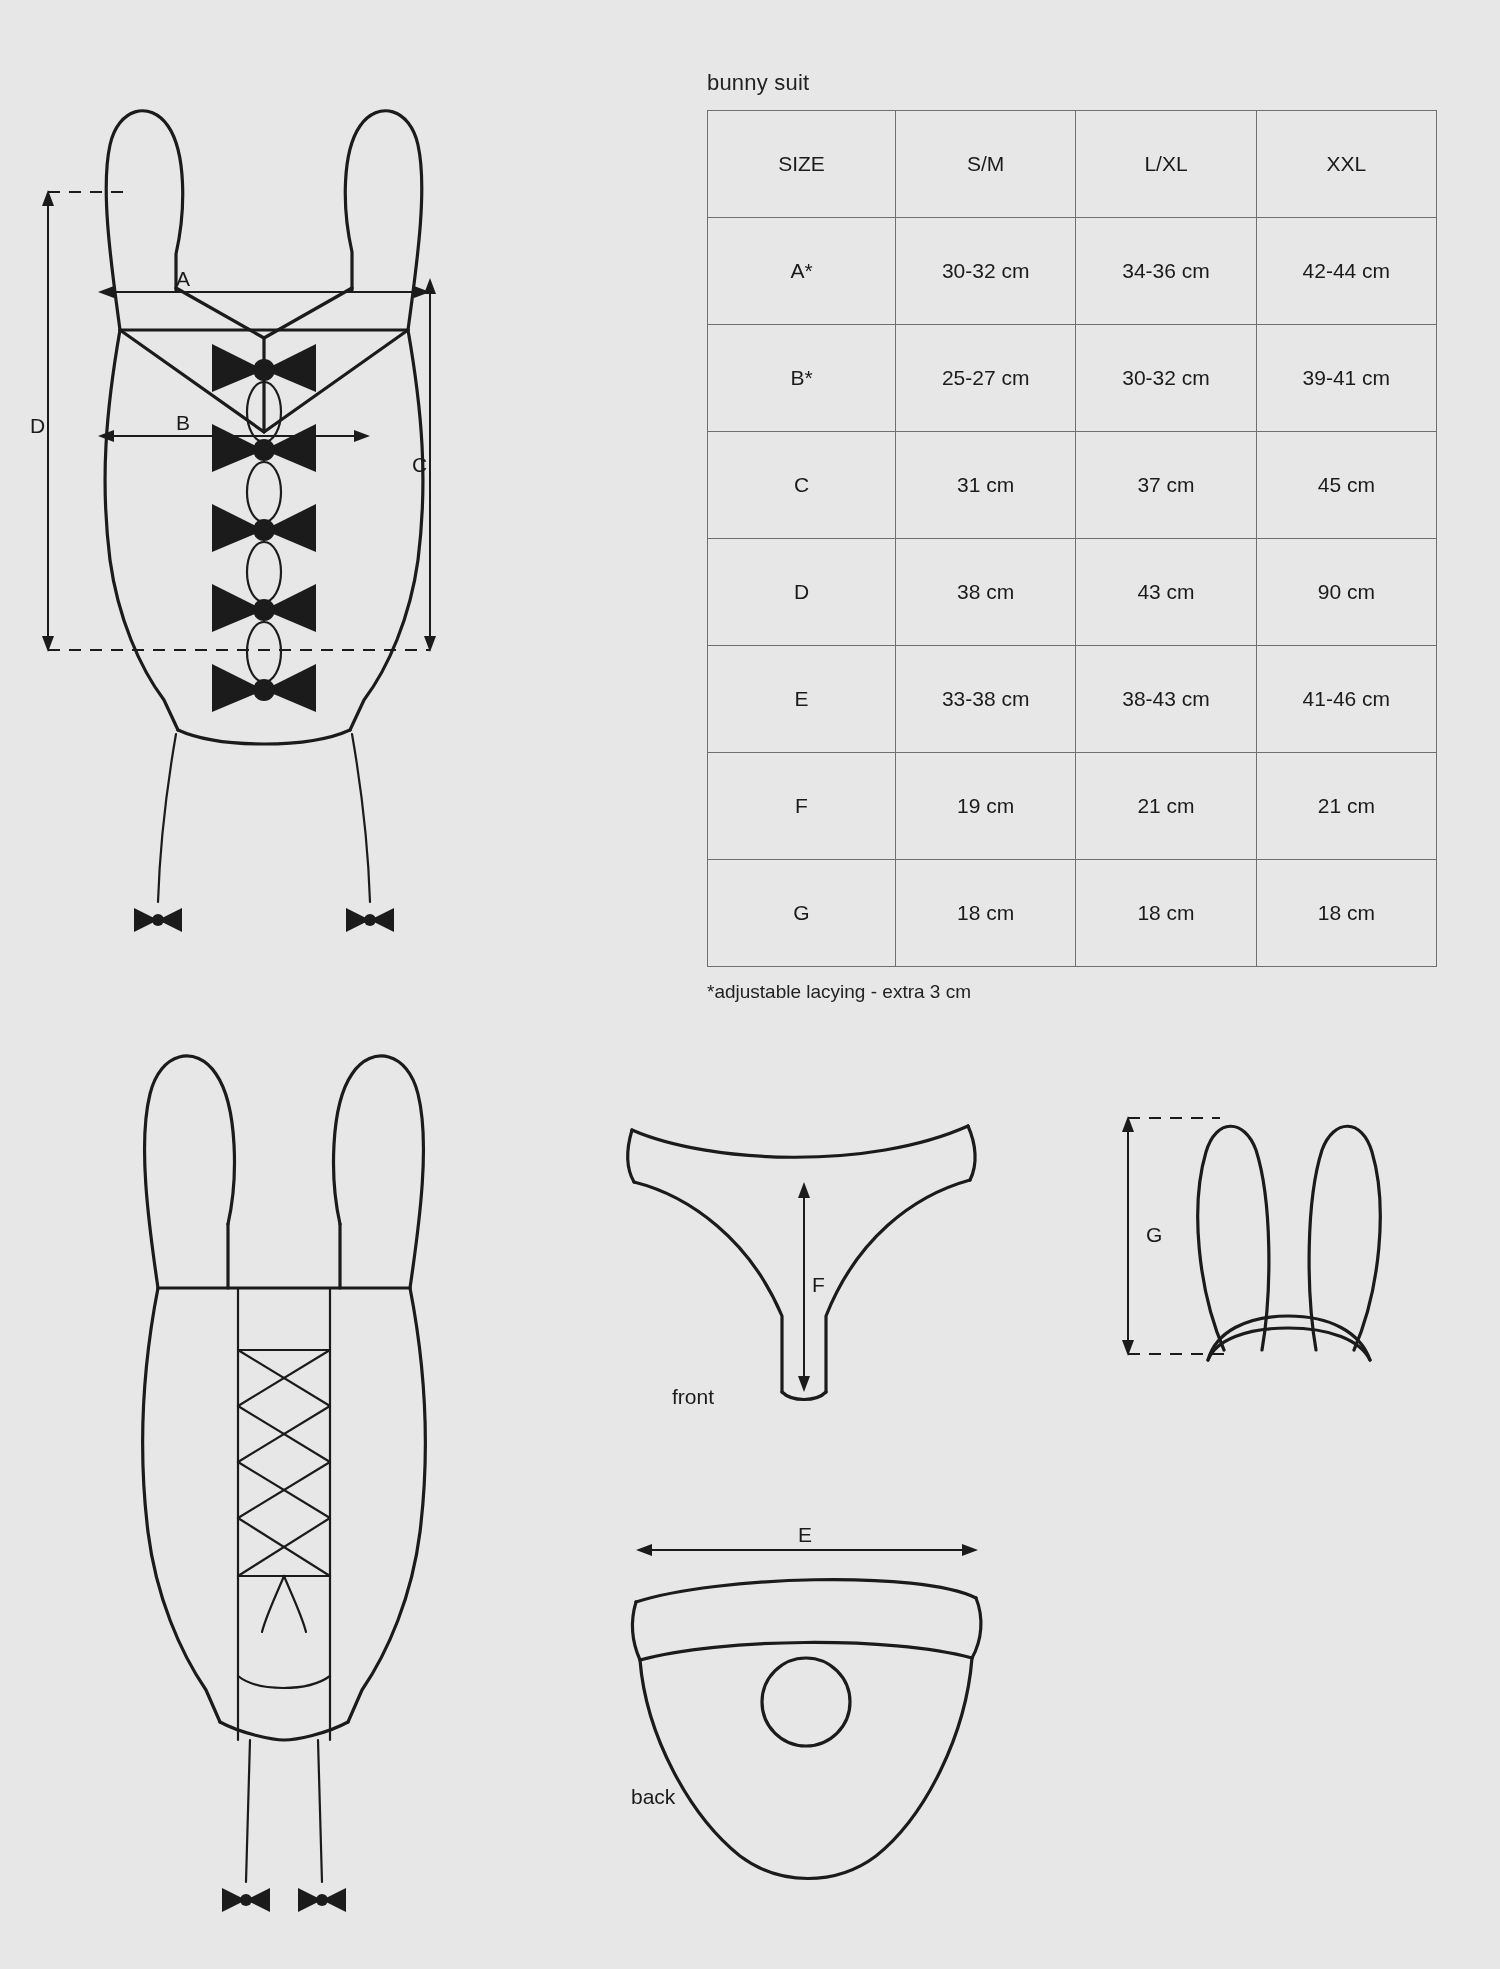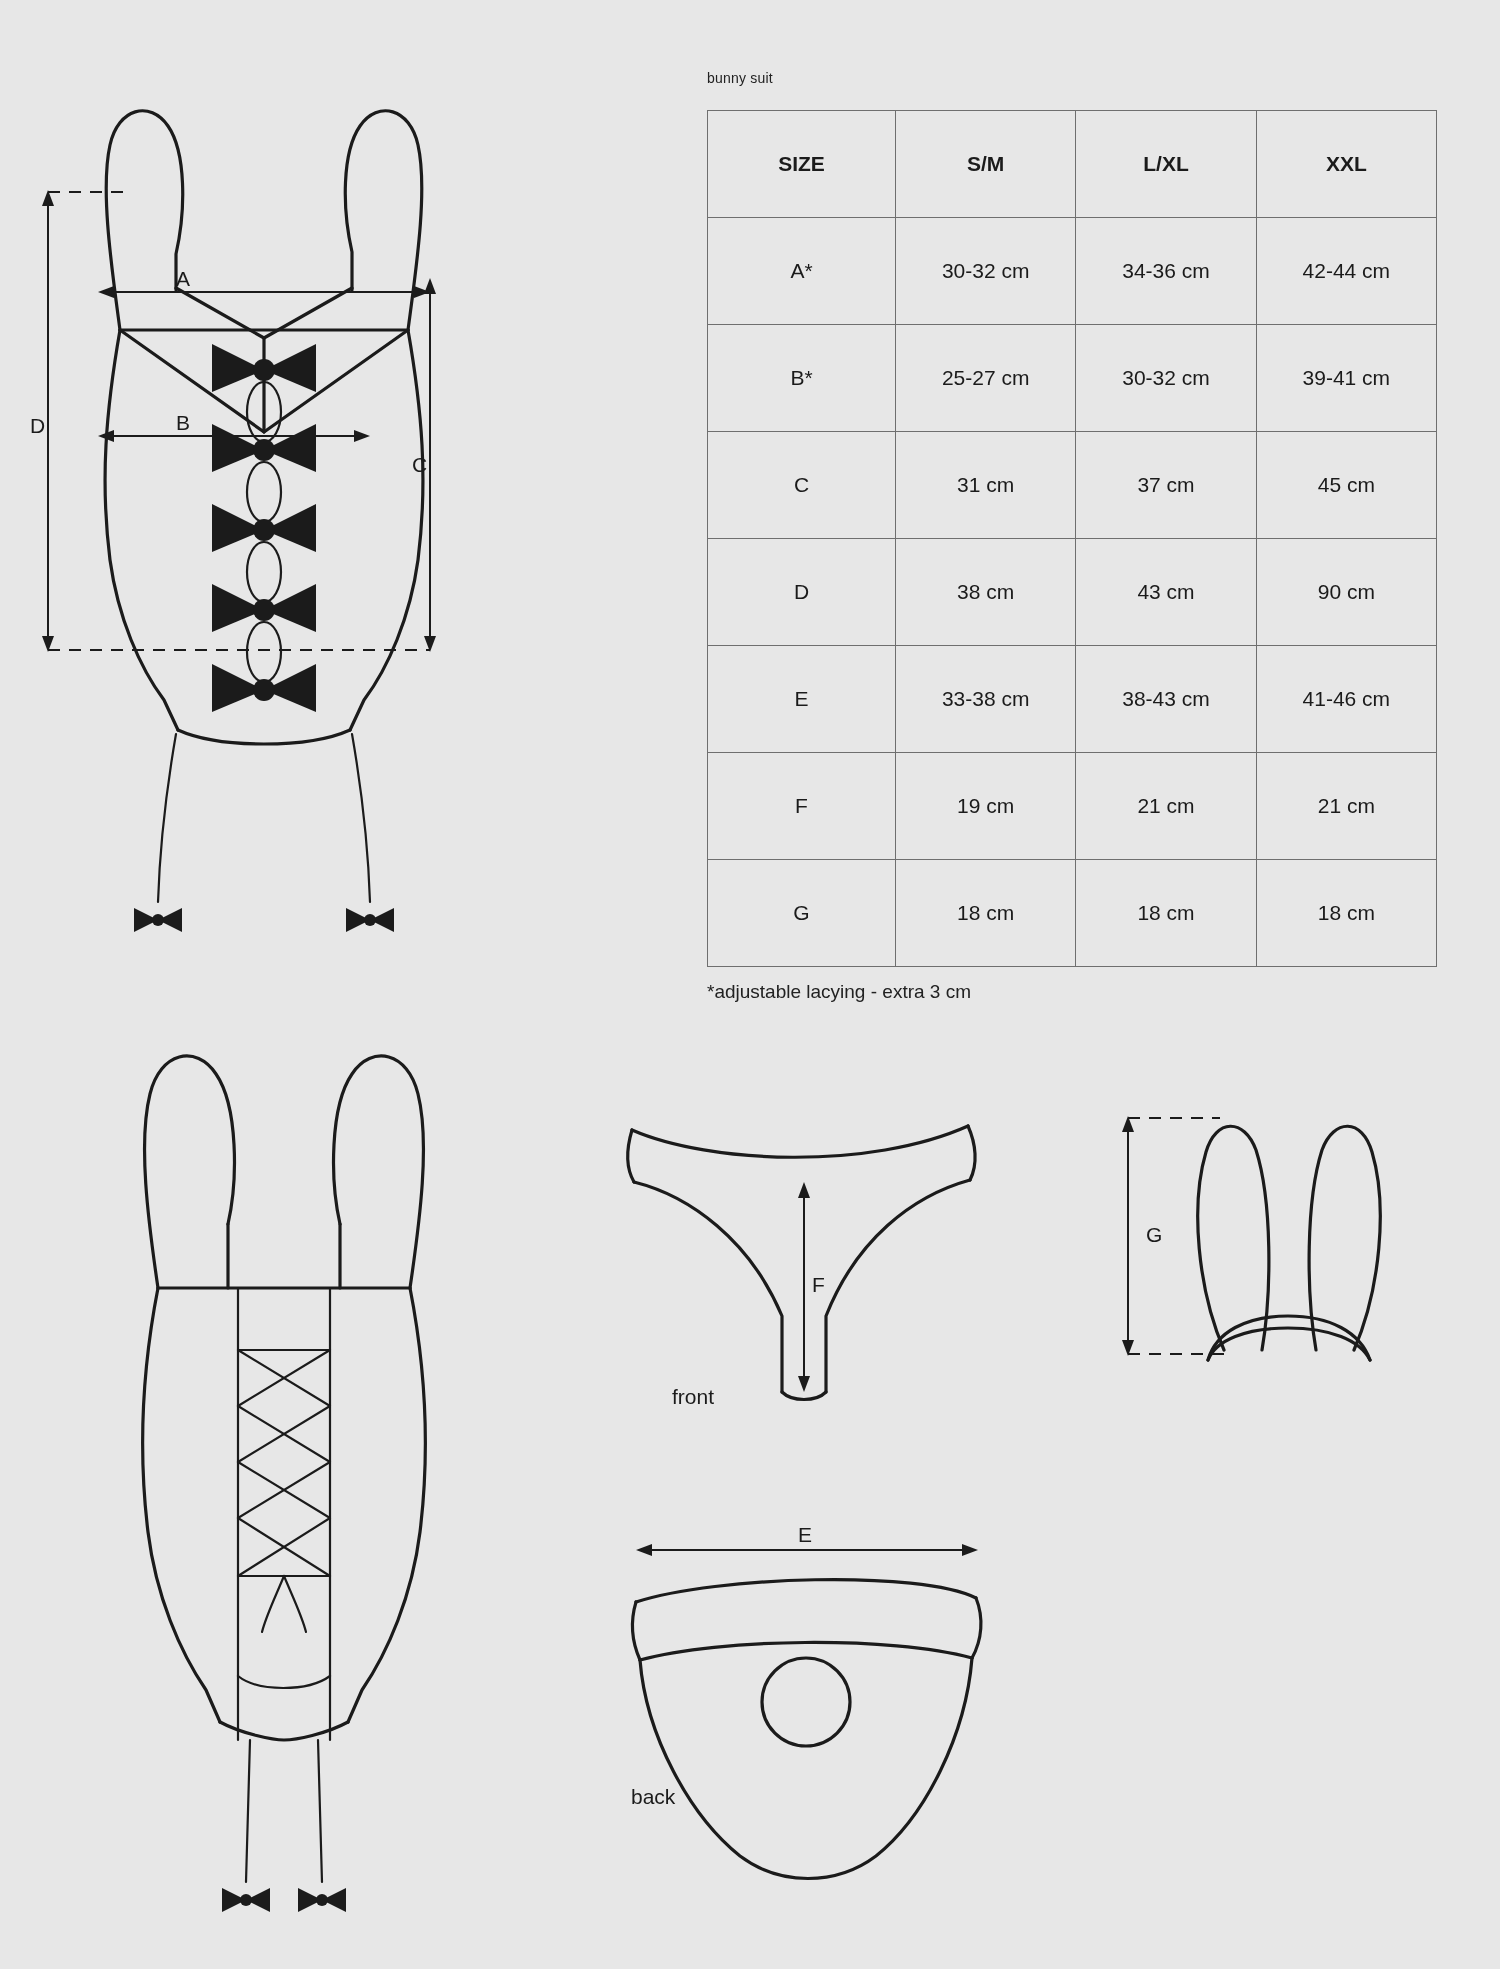--- a/index.html
+++ b/index.html
@@ -22,42 +22,41 @@
   }
 
   
   .table-wrap {
     position: absolute;
     left: 707px;
     top: 70px;
     width: 740px;
   }
   .table-title {
-    font-size: 14px;
+    font-size: 22px;
     color: #222;
-    margin-bottom: 24px;
+    margin-bottom: 14px;
     letter-spacing: .2px;
   }
   table.size-table {
     border-collapse: collapse;
     width: 730px;
     table-layout: fixed;
   }
   table.size-table td, table.size-table th {
     border: 1px solid #6f6f6f;
     height: 104px;
     text-align: center;
     vertical-align: middle;
     font-weight: normal;
     font-size: 21px;
     color: #1b1b1b;
   }
   table.size-table th {
     font-size: 21px;
-    font-weight: bold;
   }
   table.size-table td:first-child, table.size-table th:first-child {
     width: 185px;
   }
   .footnote {
     margin-top: 14px;
     font-size: 19px;
     color: #222;
   }
 

